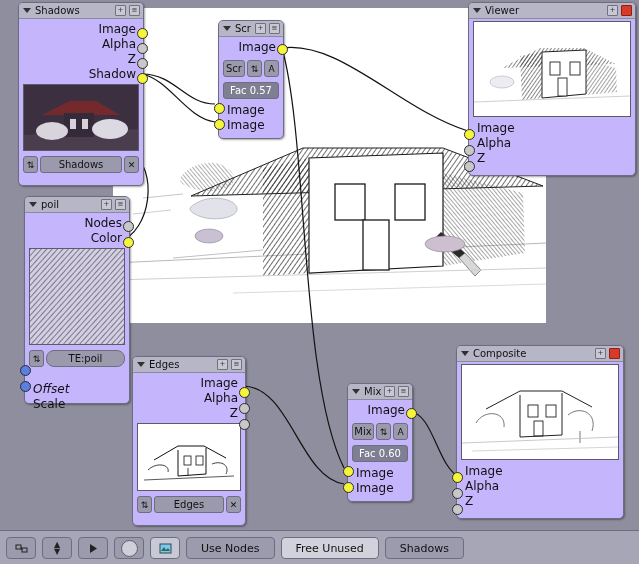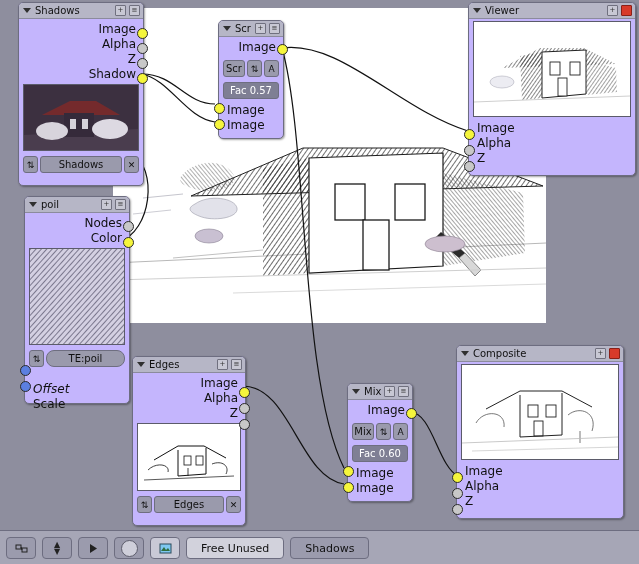--- a/index.html
+++ b/index.html
@@ -479,15 +479,16 @@
   </div>
   <div class="fbtn icon">
     <span class="circle-btn"></span>
   </div>
   <div class="fbtn icon active">
     <svg width="13" height="13" viewBox="0 0 13 13">
       <rect x="1" y="2" width="11" height="9" fill="#7ec8f0" stroke="#2b4a5a" stroke-width="1"></rect>
       <path d="M2 9 L5 5 L7 8 L9 6 L11 9 Z" fill="#2f6e3f"></path>
     </svg>
   </div>
+  <div class="fbtn wide">Use Nodes</div>
   <div class="fbtn wide" style="background:#d2d2dc;">Free Unused</div>
   <div class="fbtn wide">Shadows</div>
 </div>
 
 </body></html>

